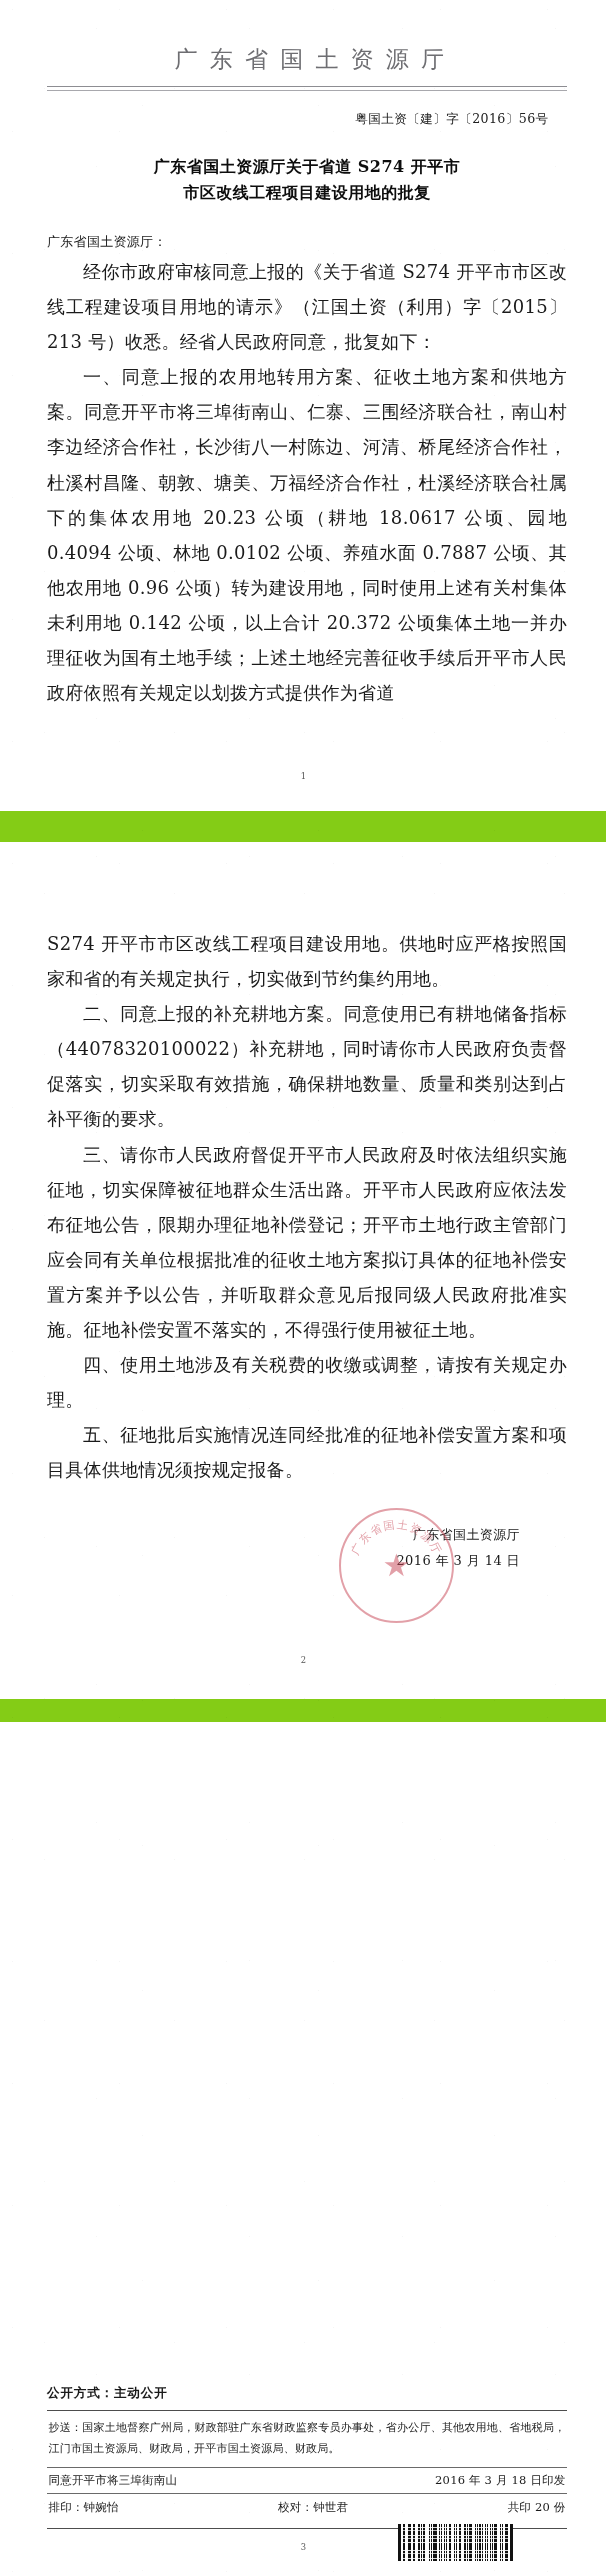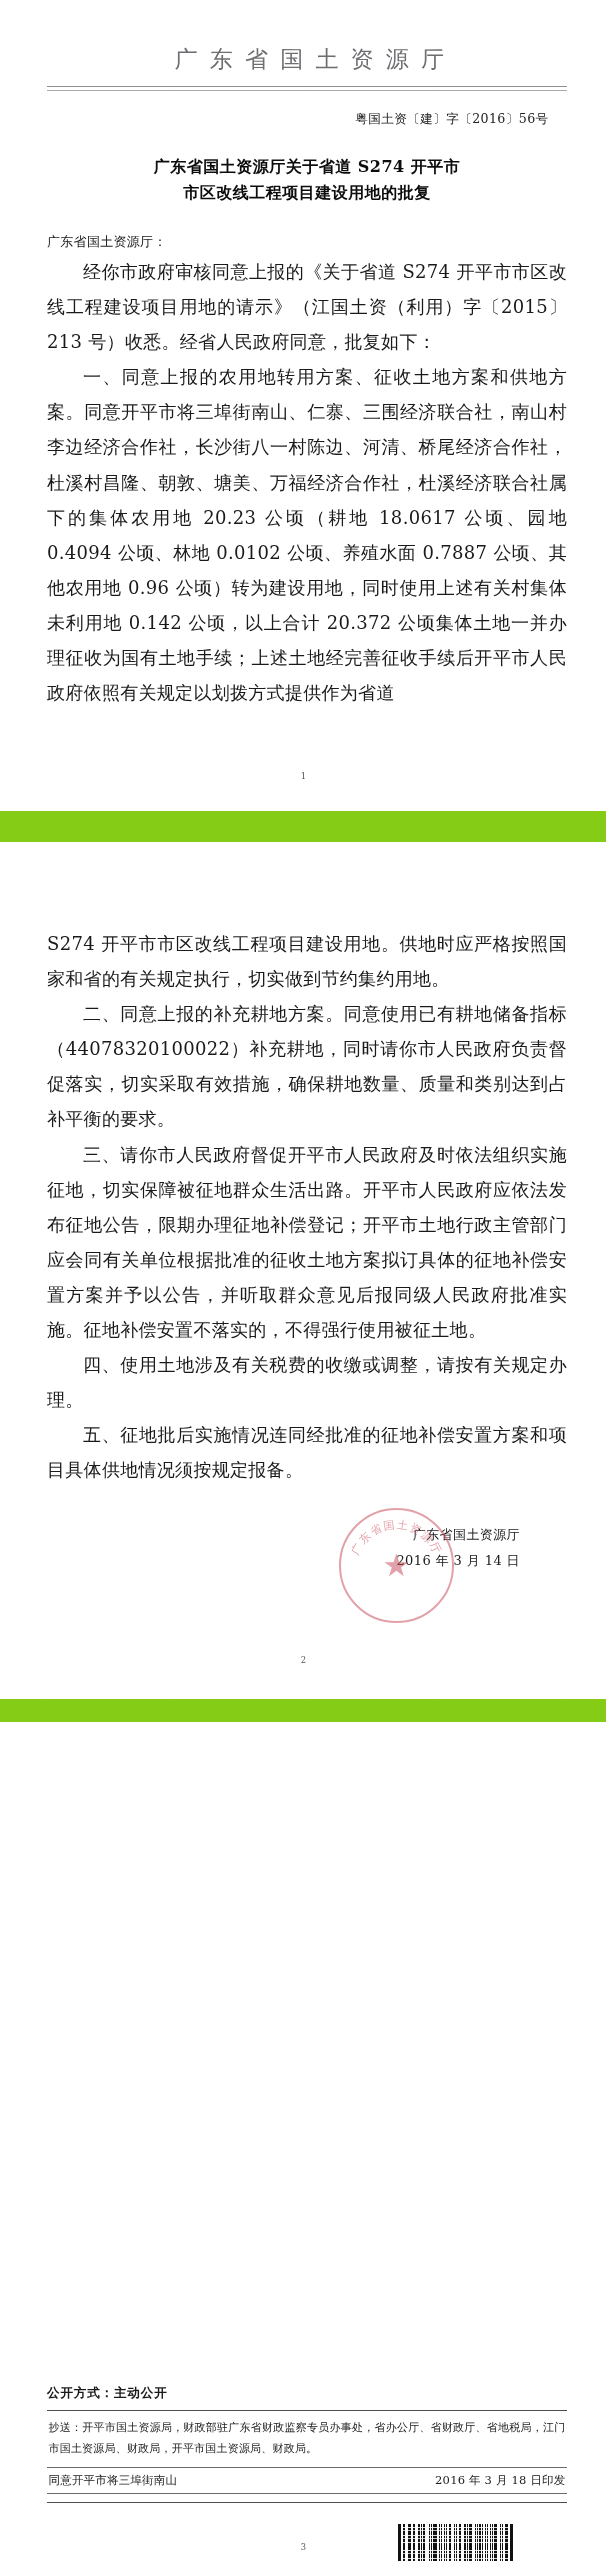--- a/index.html
+++ b/index.html
@@ -279,32 +279,37 @@
   <div class="page" style="top:1722px;height:854px;">
     <div class="sheet-inner" style="top:663px;">
 
       <div class="disclosure">
         <span>公开方式：</span><span>主动公开</span>
       </div>
 
       <div class="rule-thin"></div>
 
       <div class="cc-block">
-        <span class="cc-first"><span>抄送：</span><span>开平市国土资源局，财政部驻广东省财政监察专员办事处，省办公厅、省财政厅、省地税局，江门市国土资源局、财政局，开平市国土资源局、财政局。</span></span>
+        <span class="cc-first"><span>抄送：</span><span>国家土地督察广州局，财政部驻广东省财政监察专员办事处，省办公厅、其他农用地、省地税局，江门市国土资源局、财政局，开平市国土资源局、财政局。</span></span>
       </div>
 
       <div class="rule-mid"></div>
 
       <div class="foot-row">
         <span>同意开平市将三埠街南山</span>
         <span class="rt">2016 年 3 月 18 日印发</span>
       </div>
 
       <div class="rule-mid"></div>
 
+      <div class="foot-row">
+        <span>排印：钟婉怡</span>
+        <span class="mid">校对：钟世君</span>
+        <span class="rt">共印 20 份</span>
+      </div>
 
       <div class="rule-thin"></div>
     </div>
 
     <div class="page-no" style="top:820px;">3</div>
 
     <div class="barcode" style="left:398px;top:802px;">
       <div class="mask"></div>
       <div class="bc-edge" style="left:0;"></div>
       <div class="bc-edge" style="right:0;left:auto;"></div>

